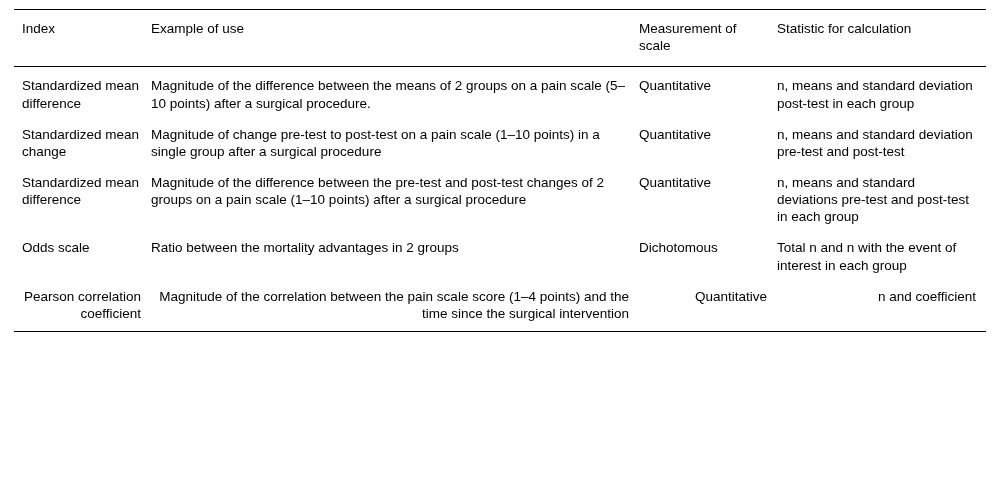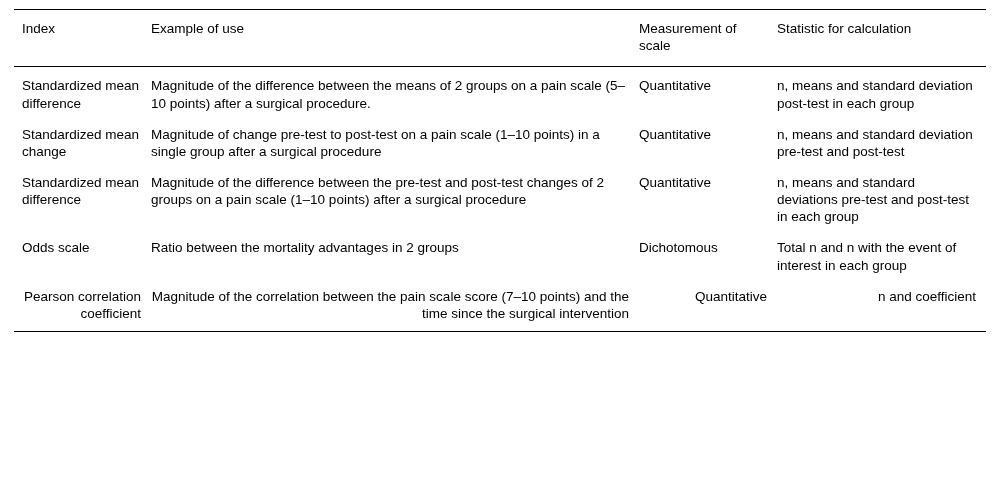--- a/index.html
+++ b/index.html
@@ -103,20 +103,20 @@
         <td>n, means and standard deviations pre-test and post-test in each group</td>
       </tr>
       <tr>
         <td class="cell-index">Odds scale</td>
         <td>Ratio between the mortality advantages in 2 groups</td>
         <td>Dichotomous</td>
         <td>Total n and n with the event of interest in each group</td>
       </tr>
       <tr>
         <td class="cell-index">Pearson correlation coefficient</td>
-        <td>Magnitude of the correlation between the pain scale score (7–10 points) and the time since the surgical intervention</td>
+        <td>Magnitude of the correlation between the pain scale score (1–4 points) and the time since the surgical intervention</td>
         <td>Quantitative</td>
         <td>n and coefficient</td>
       </tr>
     </tbody>
   </table>
   <div class="table-bottom-rule"></div>
 </div>
 
 </body></html>

